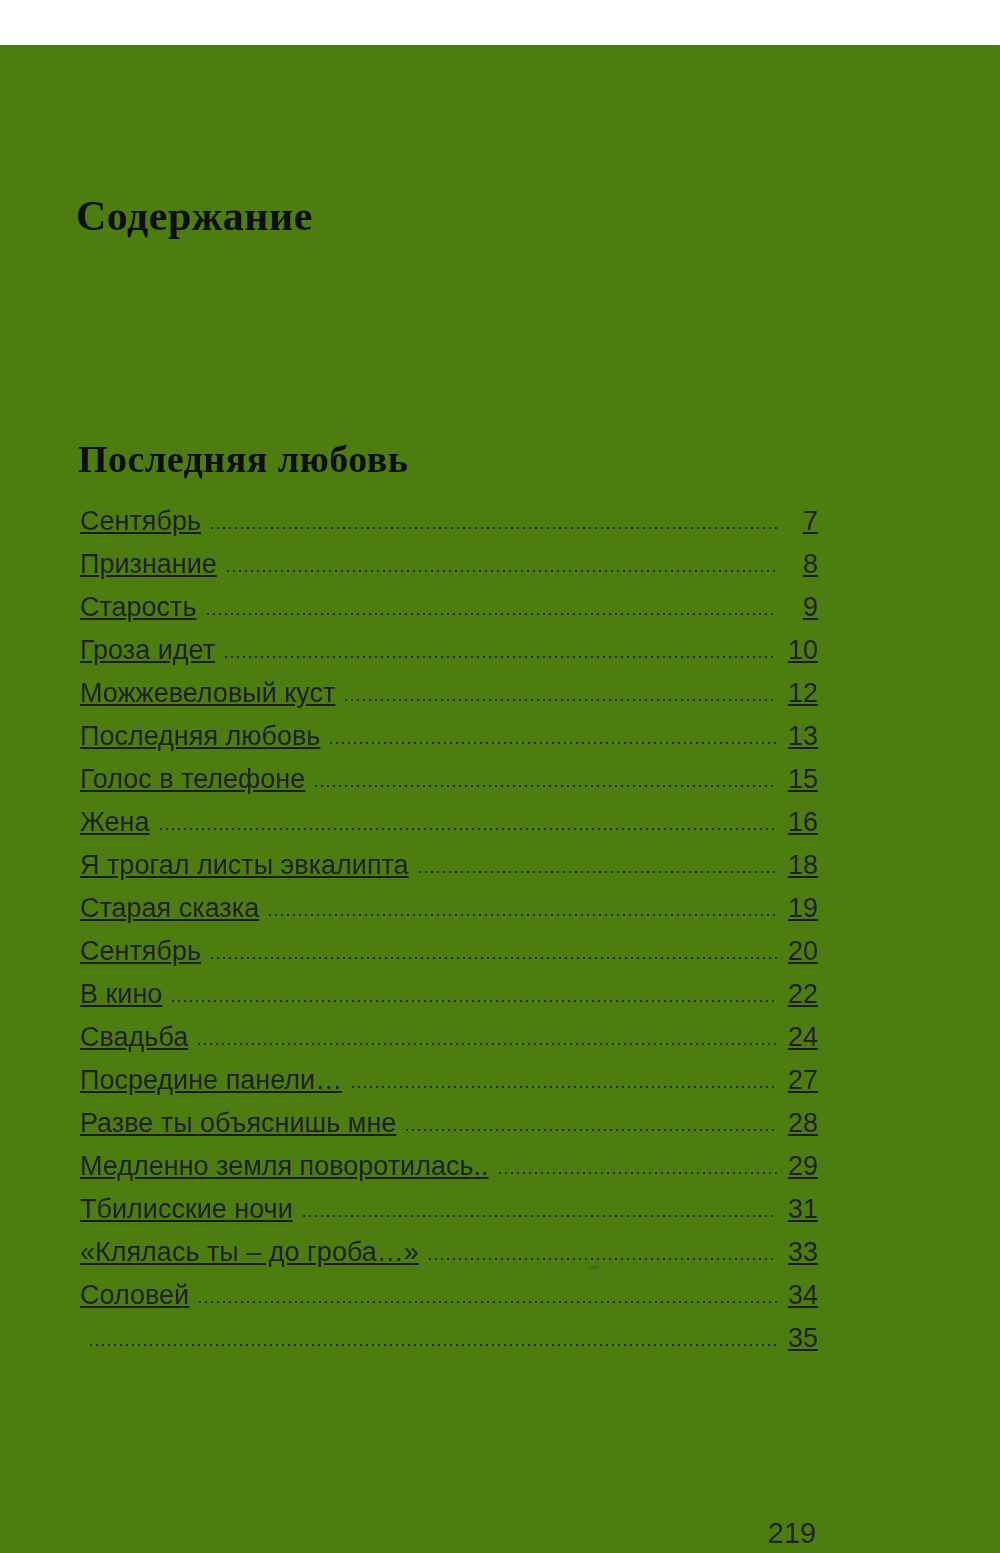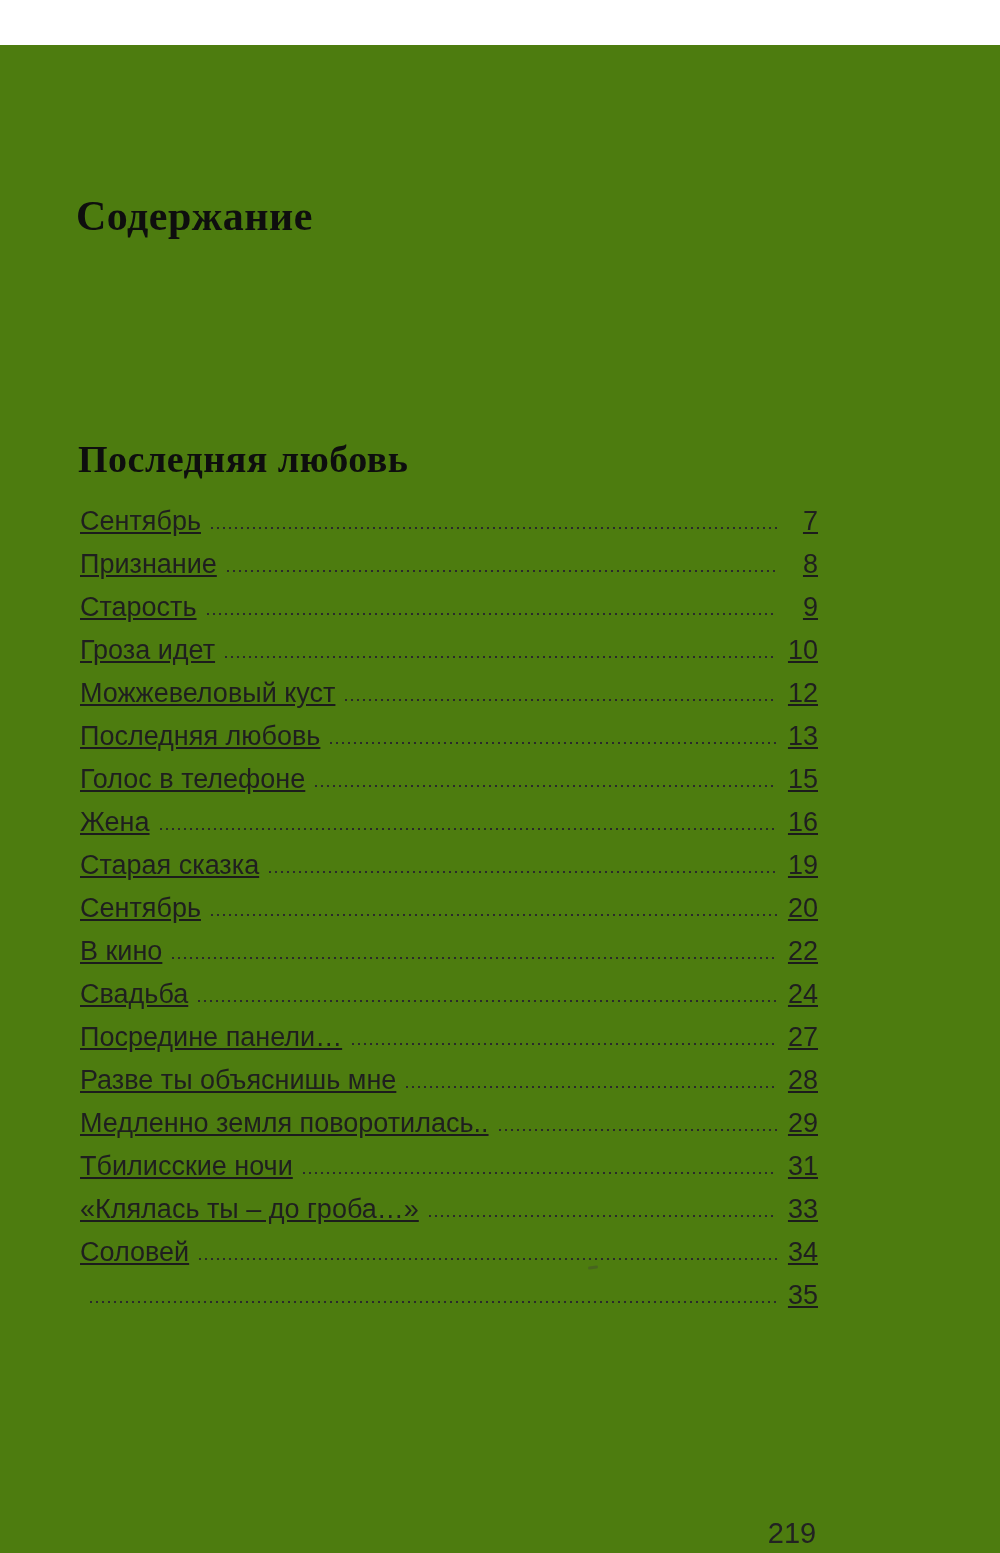--- a/index.html
+++ b/index.html
@@ -145,20 +145,25 @@
     <span class="leader"></span>
     <span class="toc-page">15</span>
   </div>
 
   <div class="toc-row">
     <span class="toc-title">Жена</span>
     <span class="leader"></span>
     <span class="toc-page">16</span>
   </div>
 
+  <div class="toc-row">
+    <span class="toc-title">Я трогал листы эвкалипта</span>
+    <span class="leader"></span>
+    <span class="toc-page">18</span>
+  </div>
 
   <div class="toc-row">
     <span class="toc-title">Старая сказка</span>
     <span class="leader"></span>
     <span class="toc-page">19</span>
   </div>
 
   <div class="toc-row">
     <span class="toc-title">Сентябрь</span>
     <span class="leader"></span>

